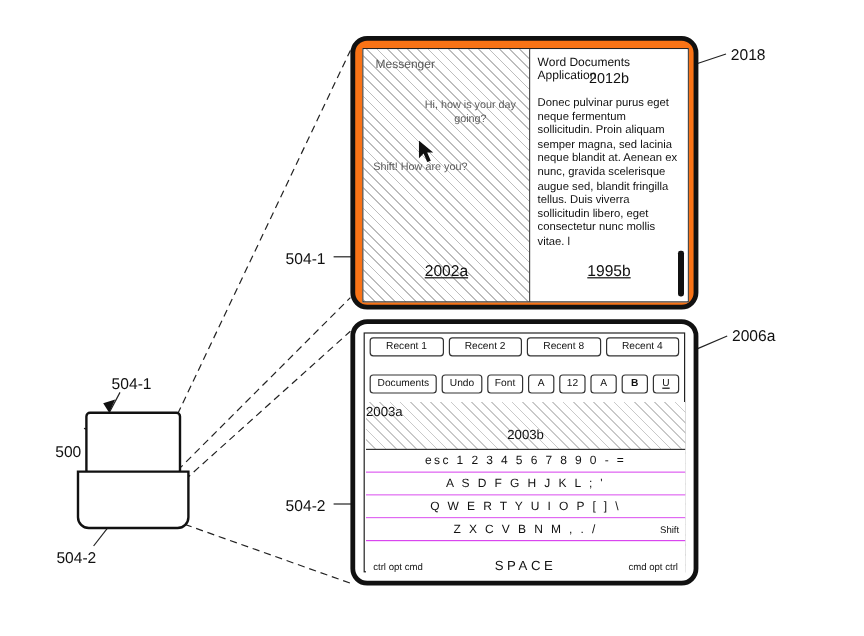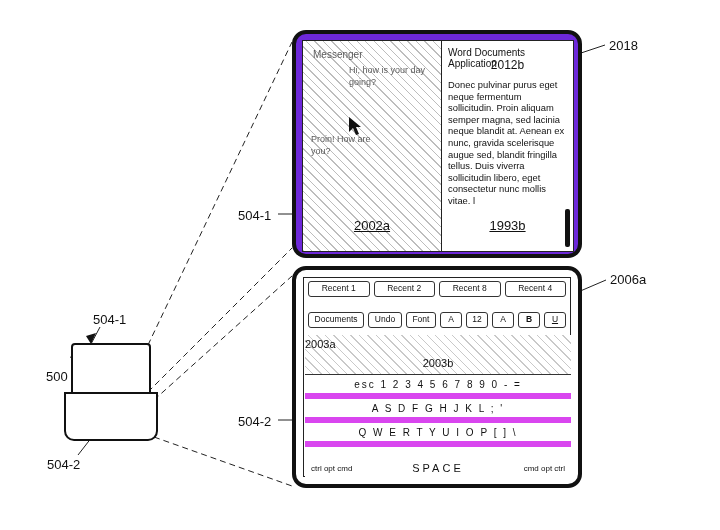--- a/index.html
+++ b/index.html
@@ -28,21 +28,21 @@
 
   
   .screen-top {
     position: absolute;
     left: 292px;
     top: 30px;
     width: 290px;
     height: 228px;
     border: 4px solid #111;
     border-radius: 14px;
-    background: #6d28d9;
+    background: #f97316;
     box-sizing: border-box;
     overflow: hidden;
   }
   .top-inner {
     position: absolute;
     left: 6px; top: 6px;
     width: 272px; height: 212px;
     display: flex;
     border: 1px solid #222;
     box-sizing: border-box;
@@ -62,26 +62,26 @@
     box-sizing: border-box;
   }
   .msg-title {
     position: absolute;
     left: 10px; top: 8px;
     font-size: 10px;
     color: #5b5b5b;
   }
   .msg-bubble-1 {
     position: absolute;
-    left: 46px; top: 23px;
+    left: 46px; top: 40px;
     width: 86px;
     font-size: 9px;
     color: #5b5b5b;
     line-height: 12px;
-    text-align: left;
+    text-align: center;
   }
   .msg-bubble-2 {
     position: absolute;
     left: 8px; top: 92px;
     width: 80px;
     font-size: 9px;
     color: #5b5b5b;
     line-height: 12px;
   }
   .label-2002a {
@@ -216,21 +216,21 @@
     background: #fff;
     border-top: 1px solid #333;
   }
   .kb-row {
     display: flex;
     align-items: center;
     justify-content: center;
     height: 18px;
     font-size: 10px;
     letter-spacing: 2px;
-    border-bottom: 6px solid #d946ef;
+    border-bottom: 1px solid #d946ef;
     background: #fff;
     position: relative;
   }
   .kb-row:last-child { border-bottom: none; }
   .kb-row .edge-r {
     position: absolute; right: 5px; font-size: 8px; letter-spacing: 0;
   }
   .kb-row.space { letter-spacing: 3px; font-size: 11px; margin-top: 12px; }
   .space-left, .space-right {
     position: absolute;
@@ -333,29 +333,29 @@
 
     <line x1="78" y1="455" x2="92" y2="437" stroke="#222" stroke-width="1"></line>
   </svg>
 
   <div class="screen-top">
     <div class="top-inner">
 
       <div class="pane-left">
         <div class="msg-title">Messenger</div>
         <div class="msg-bubble-1">Hi, how is your day going?</div>
-        <div class="msg-bubble-2">Proin! How are you?</div>
+        <div class="msg-bubble-2">Shift! How are you?</div>
         <div class="label-2002a">2002a</div>
       </div>
 
       <div class="pane-right">
         <div class="wp-title">Word Documents Application</div>
         <div class="label-2012b">2012b</div>
         <div class="wp-body">Donec pulvinar purus eget neque fermentum sollicitudin. Proin aliquam semper magna, sed lacinia neque blandit at. Aenean ex nunc, gravida scelerisque augue sed, blandit fringilla tellus. Duis viverra sollicitudin libero, eget consectetur nunc mollis vitae. l</div>
-        <div class="label-2002b">1993b</div>
+        <div class="label-2002b">1995b</div>
         <div class="scrollbar"></div>
       </div>
 
       <div class="cursor">
         <svg width="16" height="20" viewBox="0 0 16 20">
           <polygon points="0,0 0,15 4,11 7,18 10,17 7,10 12,10" fill="#111"></polygon>
         </svg>
       </div>
     </div>
   </div>
@@ -387,20 +387,24 @@
         <div class="label-2003b">2003b</div>
 
         <div class="kb-rect"></div>
         <div class="kb-ellipse-1"></div>
         <div class="kb-ellipse-2"></div>
 
         <div class="kb-rows">
           <div class="kb-row">esc  1 2 3 4 5 6 7 8 9 0 - =</div>
           <div class="kb-row">A S D F G H J K L ; '</div>
           <div class="kb-row">Q W E R T Y U I O P [ ] \</div>
+          <div class="kb-row">
+            <span>Z X C V B N M , . /</span>
+            <span class="edge-r">Shift</span>
+          </div>
           <div class="kb-row space">
             <span class="space-left">ctrl  opt  cmd</span>
             <span>SPACE</span>
             <span class="space-right">cmd  opt  ctrl</span>
           </div>
         </div>
       </div>
     </div>
   </div>
 

